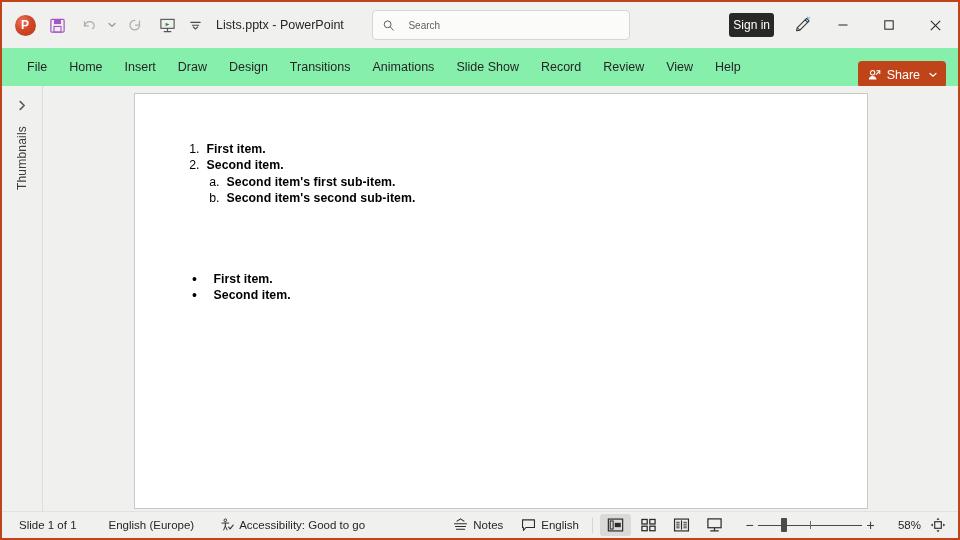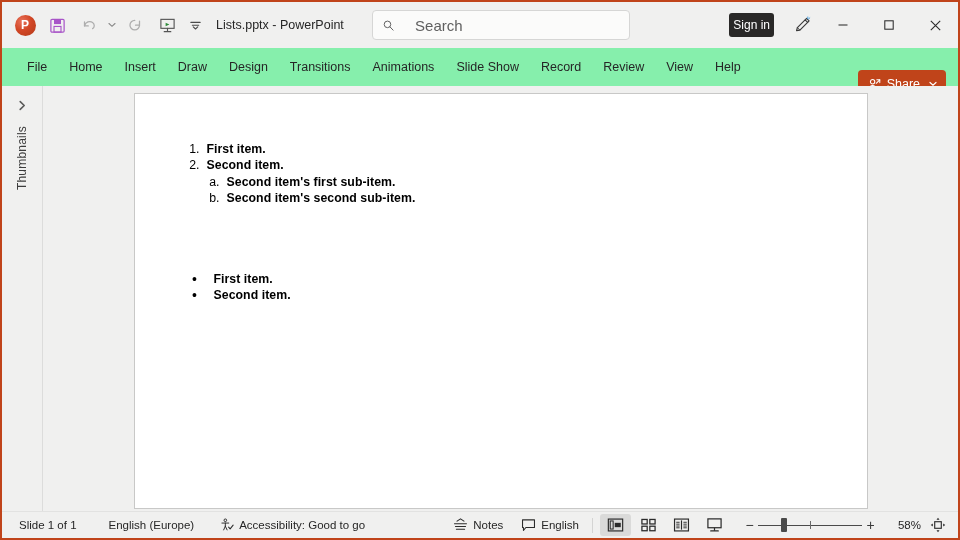--- a/index.html
+++ b/index.html
@@ -60,22 +60,22 @@
     width: 258px; height: 30px;
     background: #fbfbfa;
     border: 1px solid #d6d6d5;
     border-radius: 4px;
     display: flex; align-items: center;
     padding: 0 10px;
   }
   .search-input {
     border: none; outline: none; background: transparent;
     font-family: "Liberation Sans", sans-serif;
-    font-size: 15px; color: #404040;
-    margin-left: 21px; width: 100%;
+    font-size: 10px; color: #404040;
+    margin-left: 14px; width: 100%;
   }
   .search-input::placeholder { color: #606060; }
 
   .titlebar-right {
     margin-left: auto;
     display: flex; align-items: center;
     height: 100%;
   }
 
   .signin-btn {
@@ -118,21 +118,21 @@
     color: #262626;
     padding: 5px 11px;
     border-radius: 4px;
     white-space: nowrap;
     cursor: default;
   }
 
   .share-btn {
     position: absolute;
     right: 12px;
-    top: 22px;
+    top: 13px;
     height: 27px;
     background: #c0441a;
     color: #fff;
     border: none;
     border-radius: 4px;
     display: flex; align-items: center;
     gap: 6px;
     padding: 0 9px;
     font-family: "Liberation Sans", sans-serif;
     font-size: 12.5px;

